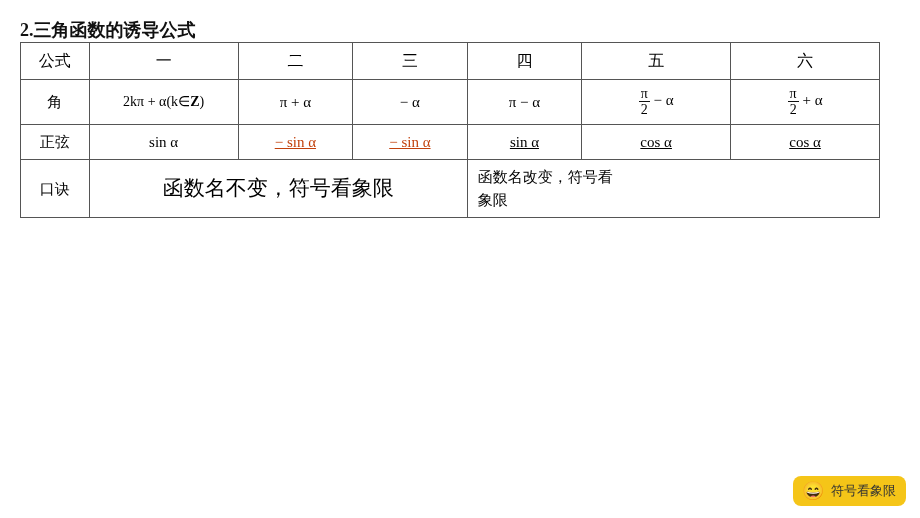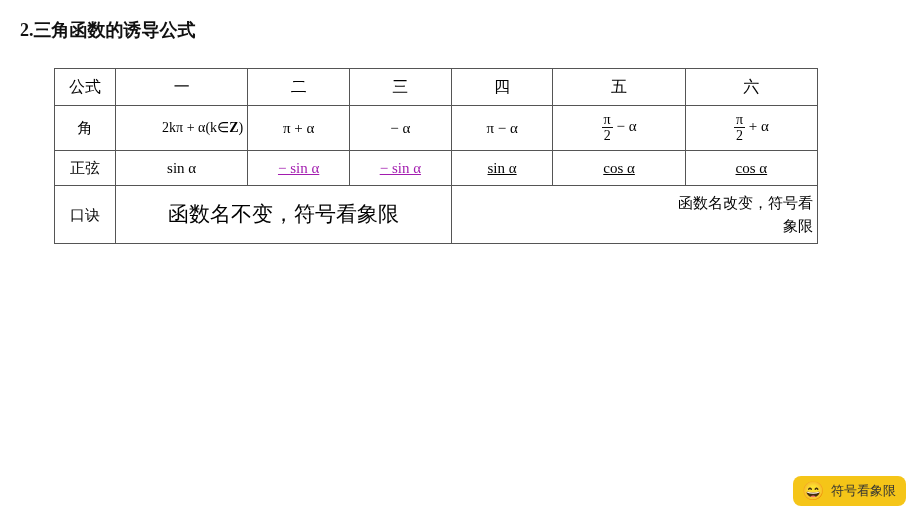--- a/index.html
+++ b/index.html
@@ -11,42 +11,41 @@
       font-size: 15px;
       overflow: hidden;
       position: relative;
     }
     .main-container {
       padding: 18px 20px 10px 20px;
     }
     .title {
       font-size: 18px;
       font-weight: bold;
-      margin-bottom: 26px;
+      margin-bottom: 0;
       color: #111;
     }
     table {
       border-collapse: collapse;
-      width: 764px;
-      margin-left: 34px;
+      width: 860px;
     }
     th, td {
       border: 1.5px solid #555;
       text-align: center;
       vertical-align: middle;
       padding: 6px 4px;
       line-height: 1.5;
     }
     .header-row th {
       font-weight: normal;
       font-size: 16px;
       background: #fff;
     }
     .red {
-      color: #a21caf;
+      color: #c2410c;
     }
     .underline {
       text-decoration: underline;
     }
     .col-formula { width: 60px; }
     .col-1 { width: 130px; }
     .col-2 { width: 100px; }
     .col-3 { width: 100px; }
     .col-4 { width: 100px; }
     .col-5 { width: 130px; }
@@ -82,21 +81,21 @@
         #555 calc(50% - 0.7px),
         #555 calc(50% + 0.7px),
         transparent calc(50% + 0.7px)
       );
     }
     .kou-jue-left {
       text-align: center;
       font-size: 21px;
     }
     .kou-jue-right {
-      text-align: right;
+      text-align: left;
       padding-left: 10px;
       font-size: 15px;
     }
 
     
     .watermark {
       position: absolute;
       bottom: 12px;
       right: 14px;
       background: #f5c518;
@@ -136,21 +135,21 @@
       <th>一</th>
       <th>二</th>
       <th>三</th>
       <th>四</th>
       <th>五</th>
       <th>六</th>
     </tr>
 
     <tr>
       <td>角</td>
-      <td style="font-size:14px;text-align:right;">2kπ + α(k∈<b>Z</b>)</td>
+      <td style="font-size:14px;">2kπ + α(k∈<b>Z</b>)</td>
       <td>π + α</td>
       <td>− α</td>
       <td>π − α</td>
       <td>
         <span class="fraction">
           <span class="frac-num">π</span>
           <span class="frac-den">2</span>
         </span> − α
       </td>
       <td>

